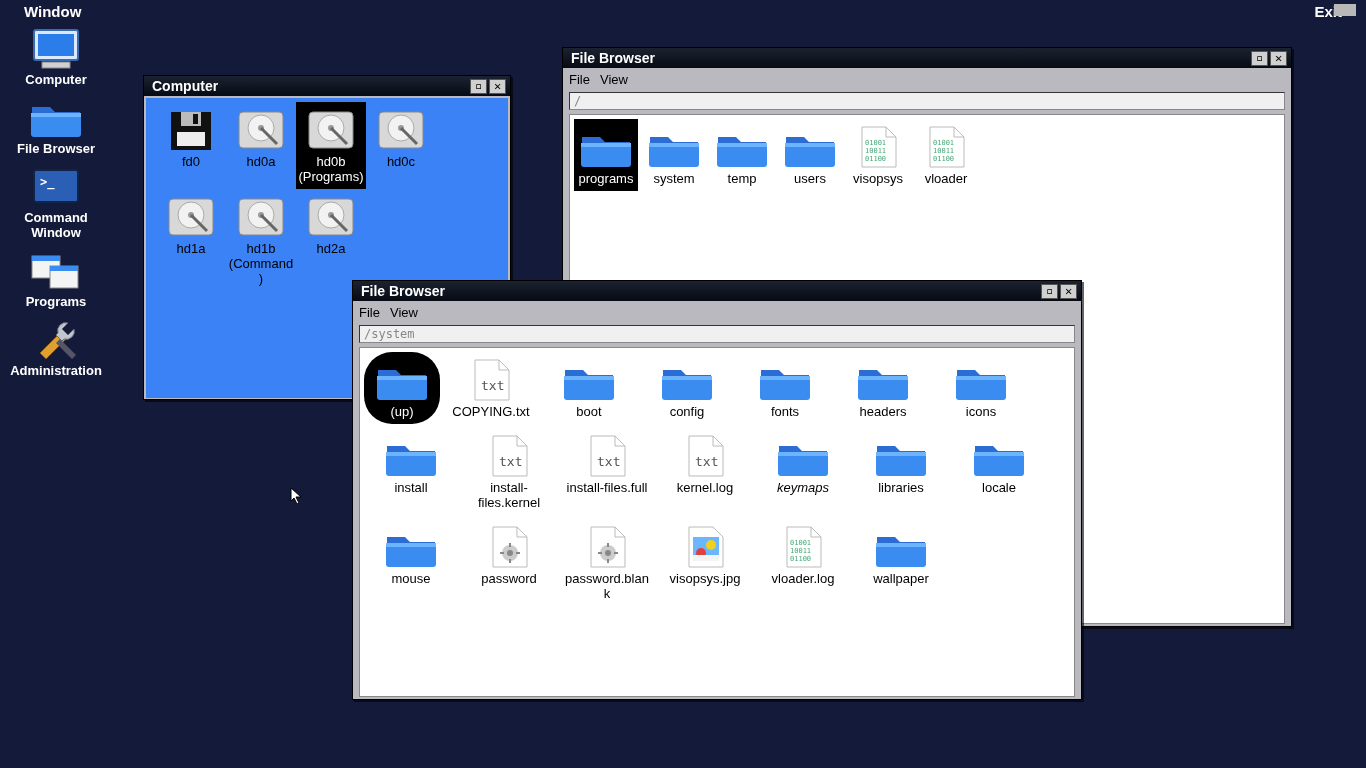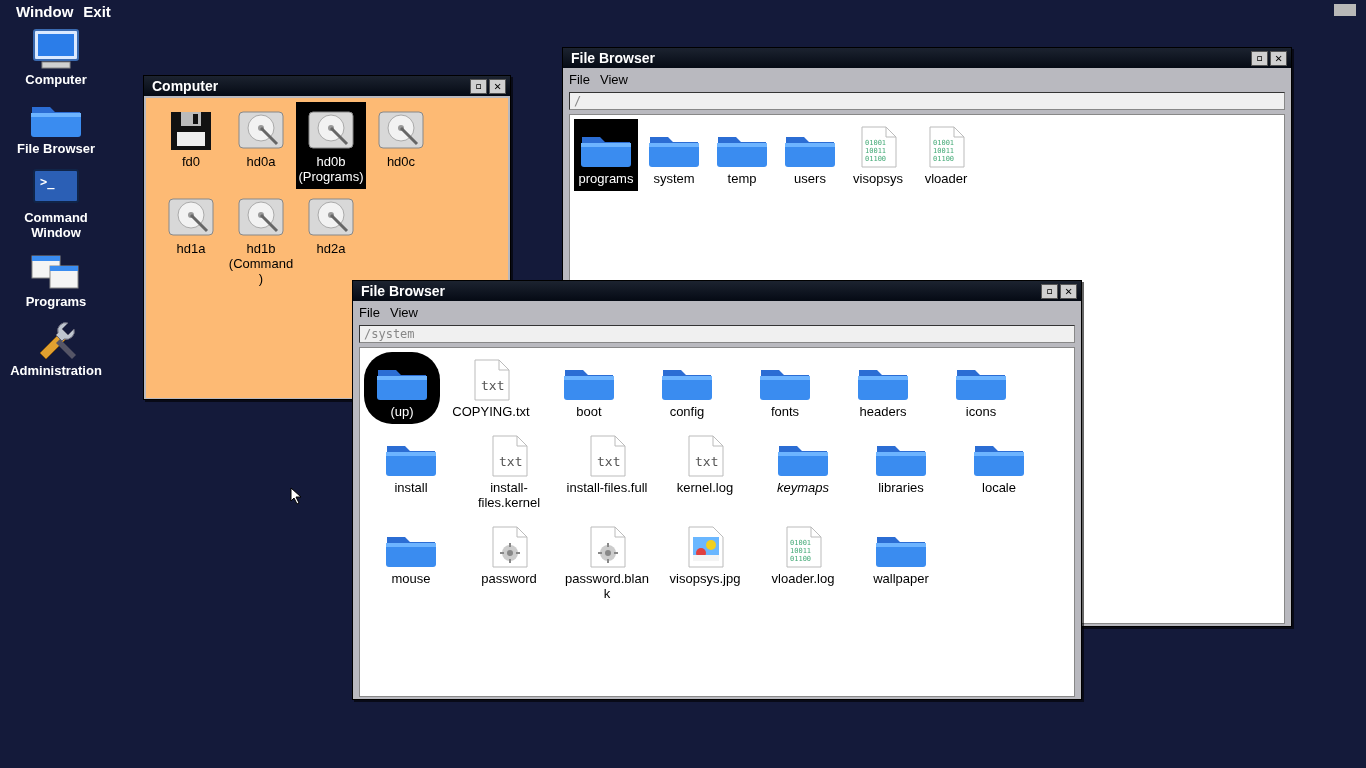--- a/index.html
+++ b/index.html
@@ -8,22 +8,22 @@
     background: #141a3a;
     font-family: Arial, Helvetica, sans-serif;
     font-size: 13px;
     color: #fff;
     overflow: hidden;
     position: relative;
   }
   
   .menubar {
     position: absolute; top: 0; left: 0; width: 100%; height: 22px;
-    display: flex; align-items: center; padding: 0 16px; gap: 10px;
-    color: #fff; font-size: 15px; font-weight: bold;
+    display: flex; align-items: center; padding: 0 24px; gap: 10px;
+    color: #fff; font-size: 15px; font-weight: bold; justify-content: space-between;
   }
   .menubar .item { cursor: pointer; }
   .tray-min {
     position: absolute; right: 10px; top: 4px; width: 22px; height: 12px;
     background: #b8b8b8;
   }
   
   .desktop-icons {
     position: absolute; top: 24px; left: 6px;
     display: flex; flex-direction: column; gap: 6px; width: 100px;
@@ -51,21 +51,21 @@
   .pathbar {
     margin: 2px 6px; height: 18px; background:#f0f0f0; border:1px inset #888;
     padding: 1px 4px; font-family: monospace; font-size: 12px; color:#888;
   }
   .content {
     background:#fff; margin: 4px 6px 6px; border:1px solid #888;
     display:flex; flex-wrap:wrap; align-content:flex-start;
     gap: 4px; padding: 4px;
   }
   .computer-content {
-    background:#fdba74; margin: 2px; padding: 4px 10px 10px;
+    background:#3b82f6; margin: 2px; padding: 4px 10px 10px;
     display:flex; flex-wrap:wrap; align-content:flex-start; gap: 0;
   }
   .fitem {
     width: 90px; text-align:center; color:#000; font-size:13px;
     padding: 4px 2px; cursor:pointer;
   }
   .fitem.sel { background:#000; color:#fff; }
   .fitem .fic { width:56px; height:46px; margin:0 auto 3px; display:flex;align-items:center;justify-content:center; }
   .fitem .lbl { line-height: 1.15; word-break: break-word; }
   .drive-item { width: 70px; }

